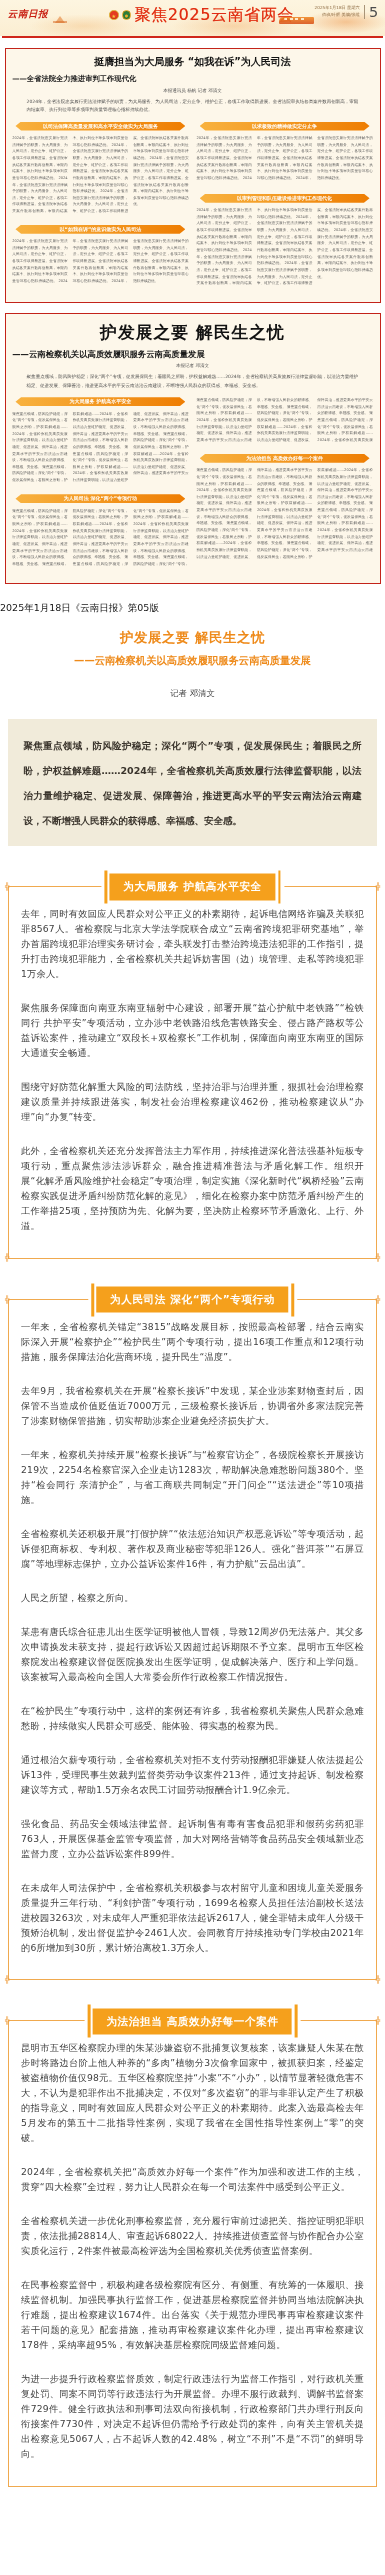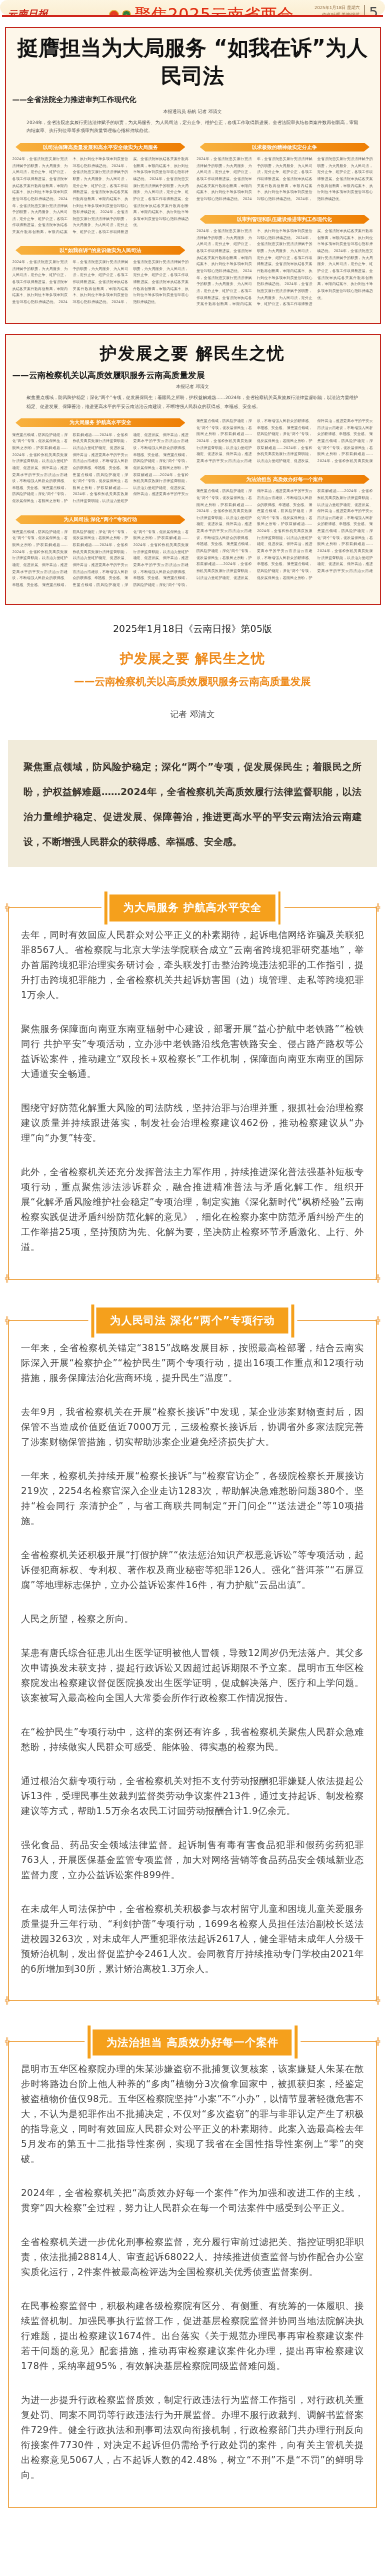--- a/index.html
+++ b/index.html
@@ -6,28 +6,27 @@
   html,body { background:#ffffff; }
   body {
     width: 385px;
     font-family: "DejaVu Sans", "Liberation Sans", sans-serif;
     color:#333;
   }
 
   
   .masthead {
     position: relative;
-    height: 15px;
+    height: 36px;
     background:
       radial-gradient(61px 16.7px at 346px 22px, rgba(235,140,60,.45), rgba(235,140,60,0) 70%),
       radial-gradient(89px 19px at 234px 26px, rgba(240,160,80,.35), rgba(240,160,80,0) 70%),
       radial-gradient(78px 16.7px at 84px 26px, rgba(240,170,90,.30), rgba(240,170,90,0) 70%),
       linear-gradient(#fdf5e0, #fbeed2);
     overflow: hidden;
-    border-radius: 8px;
   }
   .paper-name {
     position:absolute; left:7.8px; top:7.8px;
     font-family:"Liberation Serif","DejaVu Serif",serif;
     font-style:italic; font-weight:bold;
     color:#c81e12; font-size:9.5px; letter-spacing:0.6px;
   }
   .mh-center { position:absolute; left:109px; top:4.5px; display:flex; align-items:center; gap:3.3px; }
   .emblem { width:9.5px; height:9.5px; border-radius:50%; position:relative; flex:0 0 auto; }
   .emblem-national { background:radial-gradient(circle at 50% 40%, #e43c20 55%, #b21708 100%); border:0.6px solid #d9a01e; }
@@ -54,21 +53,21 @@
   .mh-dates { text-align:right; color:#8f6e46; font-size:4.2px; line-height:1.5; }
   .page-num { font-size:14.5px; color:#4c4c4c; border-left:0.6px solid #a89478; padding-left:4.5px; line-height:1; }
   .red-rule { height:1.7px; background:#d0261b; margin:0 2.2px; }
 
   
   .board {
     margin:10px 4.5px 0; border:1.1px solid #c3231a; background:#fdf7ea;
     padding:6.7px 6.7px 5.6px; overflow:hidden;
   }
   .b-headline { text-align:center; font-weight:900; color:#121212; letter-spacing:0px; }
-  .board1 .b-headline { font-size:21px; }
+  .board1 .b-headline { font-size:10px; }
   .board2 .b-headline { font-size:16.7px; letter-spacing:1.1px; }
   .b-subhead { text-align:left; font-weight:bold; color:#1a1a1a; margin-top:4.5px; }
   .board1 .b-subhead { font-size:7.3px; }
   .board2 .b-subhead { font-size:8.4px; }
   .b-byline { text-align:center; color:#555; font-size:4.5px; margin-top:3.9px; }
   .b-intro { color:#4f4f4f; font-size:4.5px; line-height:1.9; margin:5px auto 6.7px; width:92%; text-align:justify; }
   .halves { display:flex; gap:7.8px; }
   .half { flex:1; min-width:0; }
   .ribbon {
     height:9px; line-height:9px; text-align:center; color:#fff;
@@ -80,21 +79,21 @@
   .cols {
     column-count:3; column-gap:5px;
     font-size:3.6px; line-height:1.85; color:#5d5d5d;
     text-align:justify; overflow:hidden; margin-bottom:5.6px;
   }
   .cols-h150 { height:84px; } .cols-h95 { height:53px; }
   .cols-h140 { height:78px; } .cols-h115 { height:64px; }
   .cols-h92 { height:51px; } .cols-h168 { height:94px; }
 
   
-  .caption { text-align:center; color:#161616; font-size:9.5px; margin-top:18px; }
+  .caption { text-align:left; color:#161616; font-size:9.5px; margin-top:18px; }
 
   
   .article { padding:0 6.7px; }
   .a-title { text-align:center; color:#ee8a1a; font-weight:bold; font-size:13.4px; margin-top:14.5px; letter-spacing:0.6px;}
   .a-subtitle { text-align:center; color:#ee8a1a; font-weight:bold; font-size:10.3px; margin-top:6.7px; }
   .a-byline { text-align:center; color:#4a4a4a; font-size:8.4px; margin-top:20px; }
   .lead {
     background:#f1ebda; margin:20px 1.1px 0; padding:13.4px 15.6px;
     font-weight:bold; font-size:9.5px; line-height:25px; color:#3a342c; text-align:justify;
   }

